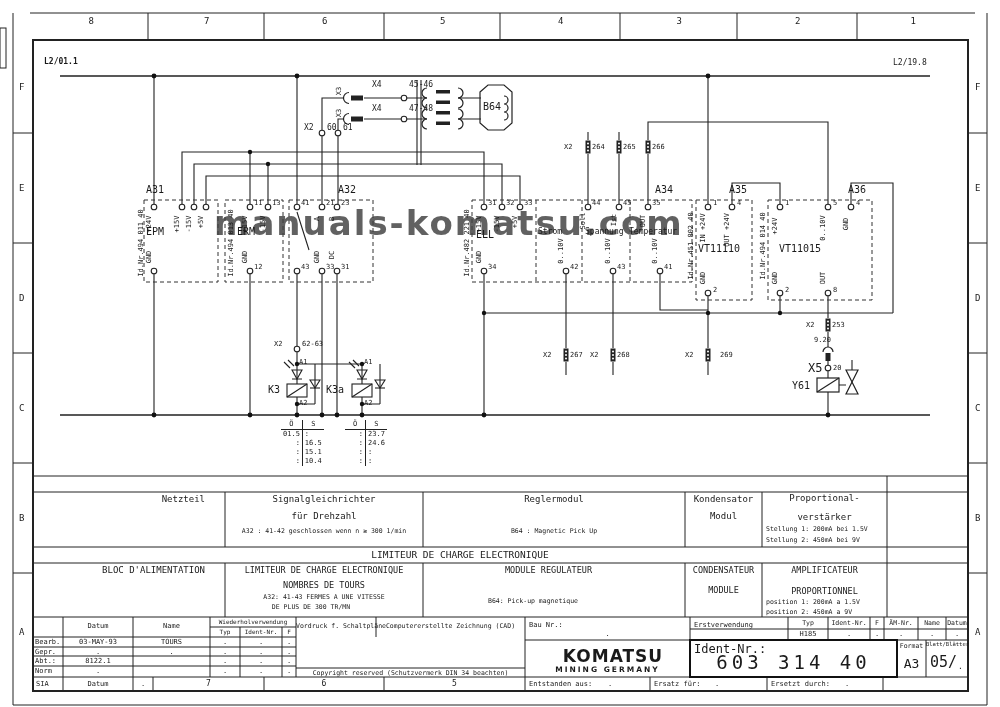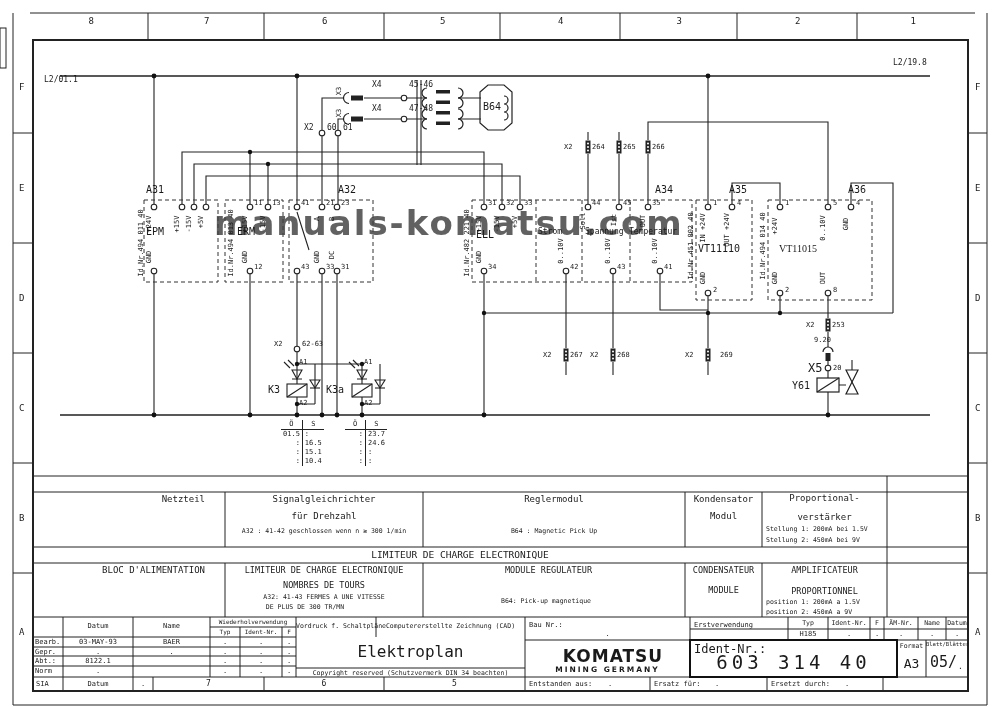--- a/index.html
+++ b/index.html
@@ -234,21 +234,21 @@
         <circle cx="337" cy="415" r="2.4"></circle>
         <circle cx="362" cy="415" r="2.4"></circle>
       <circle cx="484" cy="415" r="2.4"></circle>
         <circle cx="828" cy="415" r="2.4"></circle>
     </g>
   </svg>
 
   <div id="wm">manuals-komatsu.com</div>
 
   <div id="labels">
-      <span class="lbl" style="left: 44px; top: 80px; font-size: 8px;">L2/01.1</span>
+      <span class="lbl" style="left: 44px; top: 62px; font-size: 8px; font-weight: bold;">L2/01.1</span>
       <span class="lbl" style="left: 893px; top: 63px; font-size: 8px;">L2/19.8</span>
       <span class="lbl rot" style="left: 339px; top: 91px; font-size: 7px;">X3</span>
       <span class="lbl rot" style="left: 339px; top: 113px; font-size: 7px;">X3</span>
       <span class="lbl" style="left: 372px; top: 85px; font-size: 8px;">X4</span>
       <span class="lbl" style="left: 409px; top: 85px; font-size: 8px;">45-46</span>
       <span class="lbl" style="left: 372px; top: 109px; font-size: 8px;">X4</span>
       <span class="lbl" style="left: 409px; top: 109px; font-size: 8px;">47-48</span>
       <span class="lbl" style="left: 483px; top: 107px; font-size: 10px;">B64</span>
       <span class="lbl" style="left: 304px; top: 128px; font-size: 8px;">X2</span>
       <span class="lbl" style="left: 327px; top: 128px; font-size: 8px;">60</span>
@@ -309,21 +309,21 @@
       <span class="lbl" style="left: 652px; top: 203px; font-size: 7px;">35</span>
       <span class="lbl rot" style="left: 643px; top: 221px; font-size: 7px;">OUT</span>
       <span class="lbl" style="left: 698px; top: 249px; font-size: 10px;">VT11110</span>
       <span class="lbl rot" style="left: 691px; top: 246px; font-size: 7px;">Id.Nr.451 802 40</span>
       <span class="lbl" style="left: 713px; top: 203px; font-size: 7px;">1</span>
       <span class="lbl rot" style="left: 703px; top: 228px; font-size: 7px;">IN +24V</span>
       <span class="lbl" style="left: 737px; top: 203px; font-size: 7px;">4</span>
       <span class="lbl rot" style="left: 727px; top: 230px; font-size: 7px;">OUT +24V</span>
       <span class="lbl" style="left: 713px; top: 290px; font-size: 7px;">2</span>
       <span class="lbl rot" style="left: 703px; top: 278px; font-size: 7px;">GND</span>
-      <span class="lbl" style="left: 779px; top: 249px; font-size: 10px; font-family: Liberation Serif, serif;">VT11015</span>
+      <span class="lbl" style="left: 779px; top: 249px; font-size: 10px;">VT11015</span>
       <span class="lbl rot" style="left: 763px; top: 246px; font-size: 7px;">Id.Nr.494 014 40</span>
       <span class="lbl" style="left: 785px; top: 203px; font-size: 7px;">1</span>
       <span class="lbl rot" style="left: 775px; top: 226px; font-size: 7px;">+24V</span>
       <span class="lbl" style="left: 833px; top: 203px; font-size: 7px;">5</span>
       <span class="lbl rot" style="left: 823px; top: 228px; font-size: 7px;">0..10V</span>
       <span class="lbl" style="left: 856px; top: 203px; font-size: 7px;">4</span>
       <span class="lbl rot" style="left: 846px; top: 224px; font-size: 7px;">GND</span>
       <span class="lbl" style="left: 785px; top: 290px; font-size: 7px;">2</span>
       <span class="lbl rot" style="left: 775px; top: 278px; font-size: 7px;">GND</span>
       <span class="lbl" style="left: 833px; top: 290px; font-size: 7px;">8</span>
@@ -434,63 +434,62 @@
   <div class="cell ctr" style="left:685px;top:512px;width:77px;font-size:9px">Modul</div>
   <div class="cell ctr" style="left:762px;top:494px;width:125px;font-size:9px">Proportional-</div>
   <div class="cell ctr" style="left:762px;top:513px;width:125px;font-size:9px">verstärker</div>
   <div class="cell" style="left:766px;top:526px;font-size:6.5px">Stellung 1: 200mA bei 1.5V</div>
   <div class="cell" style="left:766px;top:537px;font-size:6.5px">Stellung 2: 450mA bei 9V</div>
 
   <div class="cell rgt" style="left:33px;top:566px;width:172px;font-size:9px">BLOC D'ALIMENTATION</div>
   <div class="cell ctr" style="left:225px;top:566px;width:198px;font-size:8.5px">LIMITEUR DE CHARGE ELECTRONIQUE</div>
   <div class="cell ctr" style="left:225px;top:581px;width:198px;font-size:8.5px">NOMBRES DE TOURS</div>
   <div class="cell ctr" style="left:225px;top:594px;width:198px;font-size:6.5px">A32: 41-43 FERMES A UNE VITESSE</div>
-  <div class="cell ctr" style="left:227px;top:604px;width:156px;font-size:6.5px">DE PLUS DE 300 TR/MN</div>
+  <div class="cell ctr" style="left:233px;top:604px;width:156px;font-size:6.5px">DE PLUS DE 300 TR/MN</div>
   <div class="cell" style="left:505px;top:566px;font-size:8.5px">MODULE REGULATEUR</div>
-  <div class="cell" style="left:501px;top:598px;font-size:6.5px">B64: Pick-up magnetique</div>
+  <div class="cell" style="left:488px;top:598px;font-size:6.5px">B64: Pick-up magnetique</div>
   <div class="cell ctr" style="left:685px;top:566px;width:77px;font-size:8.5px">CONDENSATEUR</div>
   <div class="cell ctr" style="left:685px;top:586px;width:77px;font-size:8.5px">MODULE</div>
   <div class="cell ctr" style="left:762px;top:566px;width:125px;font-size:8.5px">AMPLIFICATEUR</div>
   <div class="cell ctr" style="left:762px;top:587px;width:125px;font-size:8.5px">PROPORTIONNEL</div>
   <div class="cell" style="left:766px;top:599px;font-size:6.5px">position 1: 200mA a 1.5V</div>
   <div class="cell" style="left:766px;top:609px;font-size:6.5px">position 2: 450mA a 9V</div>
 
   <div class="cell ctr" style="left:63px;top:623px;width:70px;font-size:7px">Datum</div>
   <div class="cell ctr" style="left:133px;top:623px;width:77px;font-size:7px">Name</div>
   <div class="cell ctr" style="left:210px;top:619px;width:86px;font-size:6px">Wiederholverwendung</div>
   <div class="cell ctr" style="left:210px;top:629px;width:30px;font-size:6px">Typ</div>
   <div class="cell ctr" style="left:240px;top:629px;width:42px;font-size:6px">Ident-Nr.</div>
   <div class="cell ctr" style="left:282px;top:629px;width:14px;font-size:6px">F</div>
   <div class="cell ctr" style="left:296px;top:623px;width:80px;font-size:6.5px">Vordruck f. Schaltpläne</div>
   <div class="cell ctr" style="left:376px;top:623px;width:149px;font-size:6.5px">Computererstellte Zeichnung (CAD)</div>
 
   <div class="cell" style="left:35px;top:639px;font-size:7px">Bearb.</div>
   <div class="cell ctr" style="left:63px;top:639px;width:70px;font-size:7px">03-MAY-93</div>
-  <div class="cell ctr" style="left:133px;top:639px;width:77px;font-size:7px">BAER</div>
+  <div class="cell ctr" style="left:133px;top:639px;width:77px;font-size:7px">TOURS</div>
   <div class="cell ctr" style="left:210px;top:639px;width:30px;font-size:7px">.</div>
   <div class="cell ctr" style="left:240px;top:639px;width:42px;font-size:7px">.</div>
   <div class="cell ctr" style="left:282px;top:639px;width:14px;font-size:7px">.</div>
   <div class="cell" style="left:35px;top:649px;font-size:7px">Gepr.</div>
   <div class="cell ctr" style="left:63px;top:649px;width:70px;font-size:7px">.</div>
   <div class="cell ctr" style="left:133px;top:649px;width:77px;font-size:7px">.</div>
   <div class="cell ctr" style="left:210px;top:649px;width:30px;font-size:7px">.</div>
   <div class="cell ctr" style="left:240px;top:649px;width:42px;font-size:7px">.</div>
   <div class="cell ctr" style="left:282px;top:649px;width:14px;font-size:7px">.</div>
   <div class="cell" style="left:35px;top:658px;font-size:7px">Abt.:</div>
   <div class="cell ctr" style="left:63px;top:658px;width:70px;font-size:7px">8122.1</div>
   <div class="cell ctr" style="left:210px;top:658px;width:30px;font-size:7px">.</div>
   <div class="cell ctr" style="left:240px;top:658px;width:42px;font-size:7px">.</div>
   <div class="cell ctr" style="left:282px;top:658px;width:14px;font-size:7px">.</div>
   <div class="cell" style="left:35px;top:668px;font-size:7px">Norm</div>
   <div class="cell ctr" style="left:63px;top:668px;width:70px;font-size:7px">.</div>
   <div class="cell ctr" style="left:210px;top:668px;width:30px;font-size:7px">.</div>
   <div class="cell ctr" style="left:240px;top:668px;width:42px;font-size:7px">.</div>
   <div class="cell ctr" style="left:282px;top:668px;width:14px;font-size:7px">.</div>
 
-  <div class="cell ctr" style="left:296px;top:644px;width:229px;font-size:16px">Elektroplan</div>
   <div class="cell ctr" style="left:296px;top:670px;width:229px;font-size:6.5px">Copyright reserved (Schutzvermerk DIN 34 beachten)</div>
 
   <div class="cell" style="left:36px;top:681px;font-size:7px">SIA</div>
   <div class="cell ctr" style="left:63px;top:681px;width:70px;font-size:7px">Datum</div>
   <div class="cell ctr" style="left:133px;top:681px;width:20px;font-size:7px">.</div>
   <div class="cell ctr" style="left:153px;top:680px;width:111px;font-size:8px">7</div>
   <div class="cell ctr" style="left:264px;top:680px;width:120px;font-size:8px">6</div>
   <div class="cell ctr" style="left:384px;top:680px;width:141px;font-size:8px">5</div>
   <div class="cell" style="left:529px;top:681px;font-size:7px">Entstanden aus:</div>
   <div class="cell" style="left:608px;top:681px;font-size:7px">.</div>

